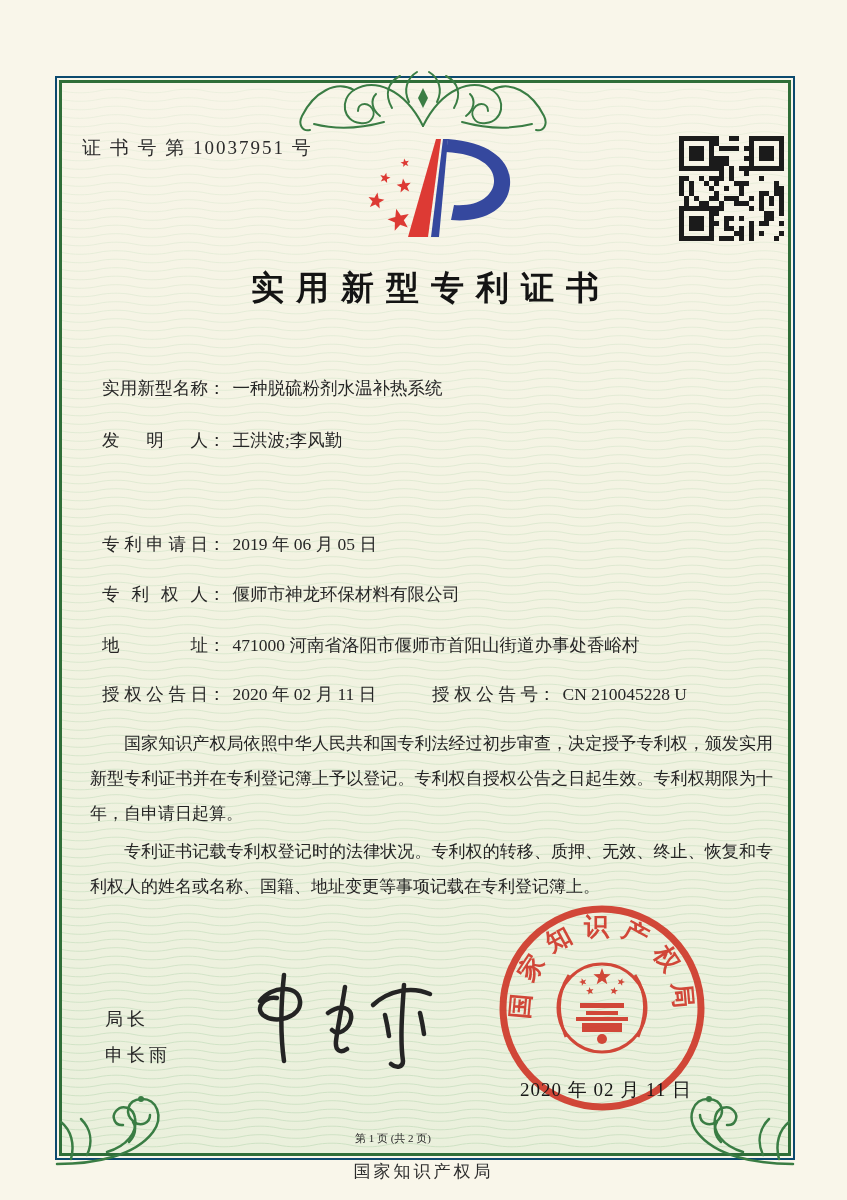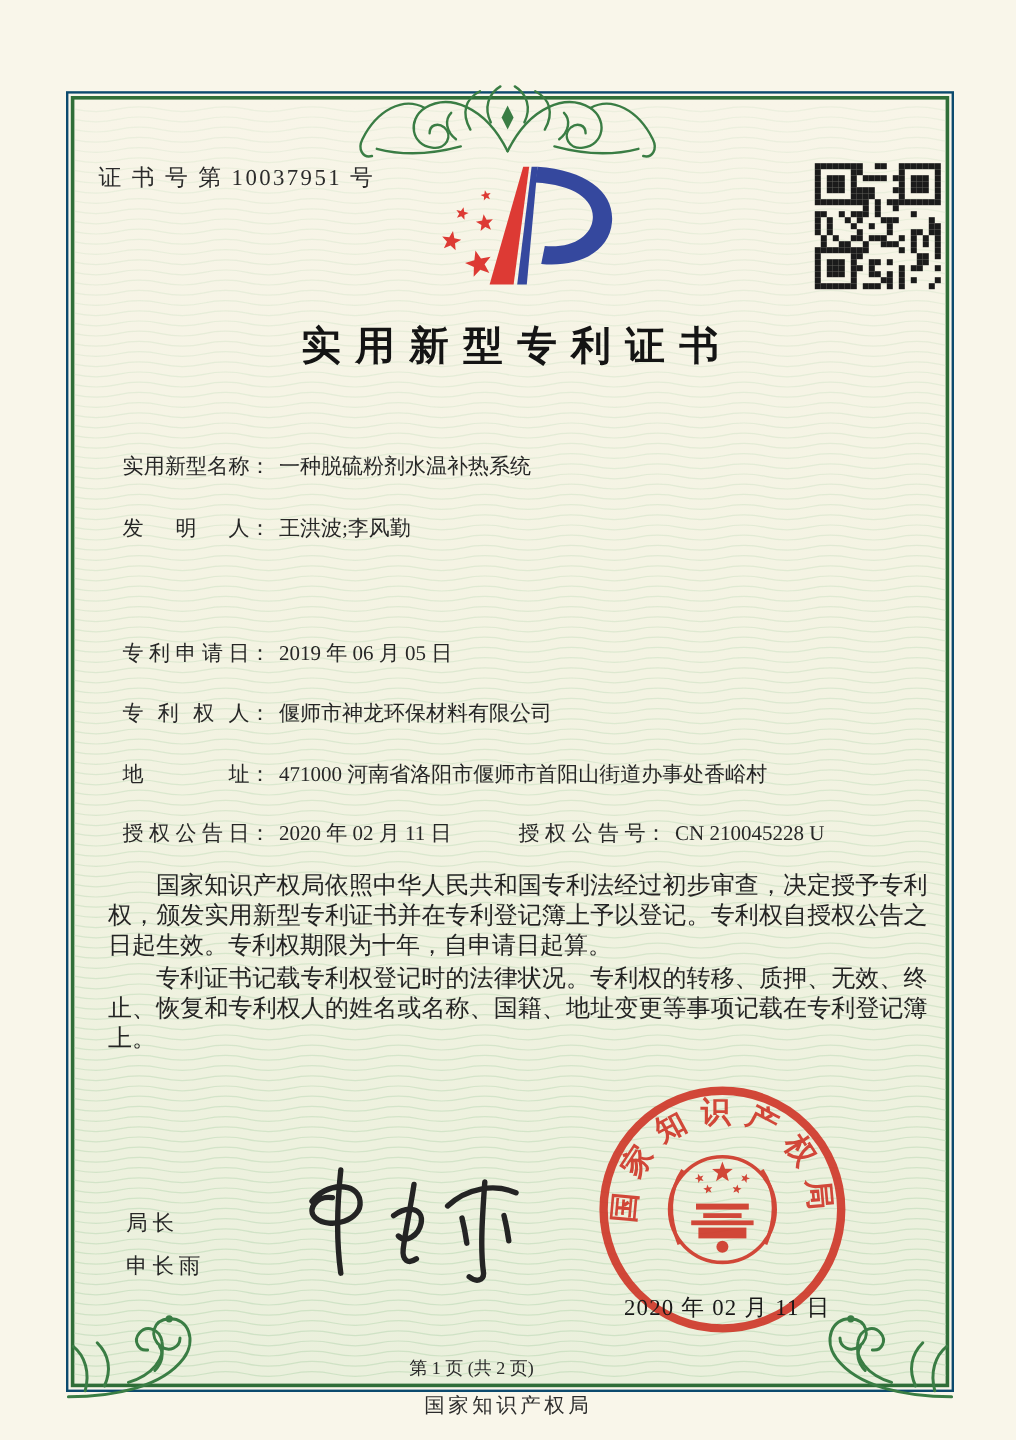--- a/index.html
+++ b/index.html
@@ -28,28 +28,28 @@
     position:absolute;left:0;right:0;top:183px;z-index:2;
     text-align:center;font-size:33px;font-weight:bold;color:#141414;
     letter-spacing:12px;text-indent:12px;
   }
   .field-row{position:absolute;left:40px;z-index:2;font-size:17.5px;color:#262626;white-space:nowrap;}
   .f-label{display:inline-block;width:106px;text-align:justify;text-align-last:justify;vertical-align:bottom;}
   .f-colon{display:inline-block;}
   .f-value{margin-left:7px;}
   .grant-group2{position:absolute;left:330px;top:0;}
   .paras{position:absolute;left:28px;top:643px;width:683px;z-index:2;
-    font-size:20px;line-height:25px;color:#242424;text-align:justify;}
+    font-size:17px;line-height:35px;color:#242424;text-align:justify;}
   .paras p{margin:0 0 3px 0;text-indent:2em;}
   .director-title{position:absolute;left:43px;top:924px;font-size:18px;letter-spacing:4px;z-index:2;color:#262626;}
   .director-name{position:absolute;left:43px;top:960px;font-size:18px;letter-spacing:4px;z-index:2;color:#262626;}
   .signature{position:absolute;left:165px;top:878px;z-index:3;}
   .seal{position:absolute;left:435px;top:820px;z-index:4;opacity:.9;}
   .seal-date{position:absolute;left:458px;top:994px;z-index:5;font-size:19px;letter-spacing:1px;color:#181818;}
-  .page-indicator{position:absolute;left:0;right:0;top:1048px;z-index:2;text-align:center;font-size:15px;color:#2b2b2b;transform:translateX(-32px);}
+  .page-indicator{position:absolute;left:0;right:0;top:1048px;z-index:2;text-align:center;font-size:11px;color:#2b2b2b;transform:translateX(-32px);}
   .footer-note{position:absolute;left:0;right:0;top:1160px;text-align:center;font-size:17px;letter-spacing:3px;color:#2c2c2c;}
   .ornament-top{position:absolute;left:292px;top:66px;z-index:3;}
   .flourish{position:absolute;z-index:3;}
   .flourish.br{right:-8px;bottom:-14px;}
   .flourish.bl{left:-8px;bottom:-14px;transform:scale(-1,1);}
 </style>
 </head>
 <body>
 
 <div class="page">

